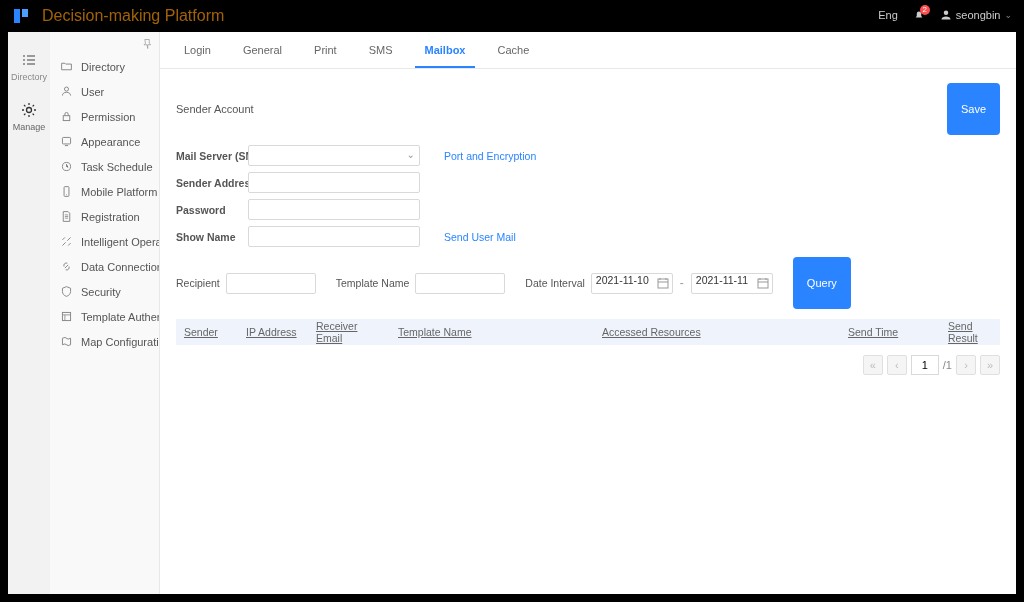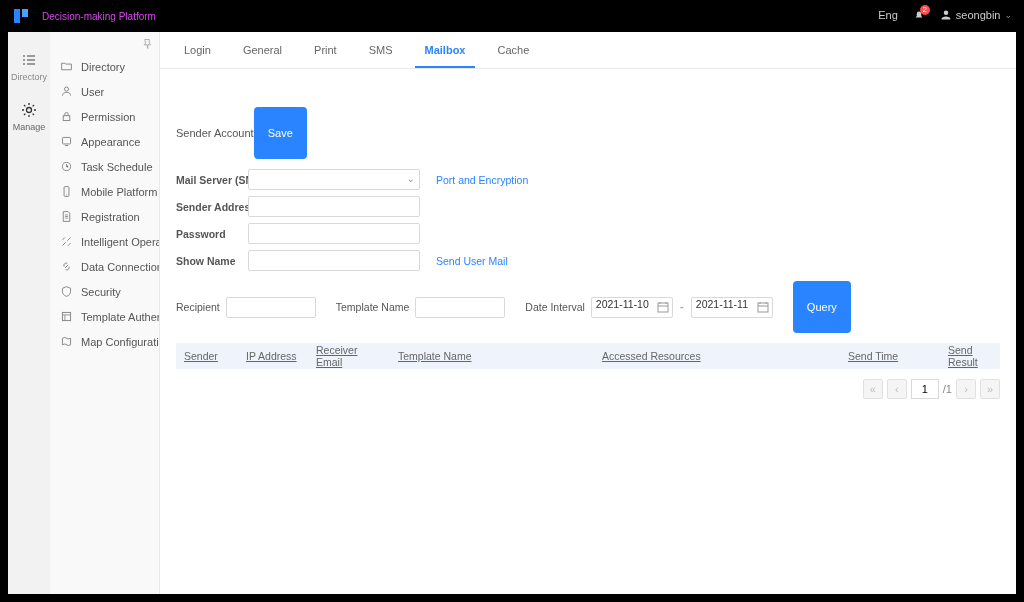--- a/index.html
+++ b/index.html
@@ -2,21 +2,21 @@
 <html><head>
 <meta charset="utf-8">
 <style>
 * { margin: 0; padding: 0; box-sizing: border-box; }
 body { font-family: -apple-system, BlinkMacSystemFont, "Segoe UI", Arial, sans-serif; font-size: 12px; color: #333; background: #fff; }
 .app { width: 1024px; height: 602px; background: #000; position: relative; }
 
 
 .topbar { height: 32px; background: #000; display: flex; align-items: center; padding: 0 12px; color: #fff; }
 .logo { width: 18px; height: 18px; margin-right: 12px; display: flex; align-items: center; }
-.app-title { font-size: 10px; color: #d946ef; flex: 1; }
+.app-title { font-size: 16px; color: #a16207; flex: 1; }
 .top-right { display: flex; align-items: flex-start; gap: 14px; }
 .lang { font-size: 11px; color: #ccc; }
 .bell { position: relative; width: 14px; height: 14px; display: flex; align-items: center; justify-content: center; }
 .bell-badge { position: absolute; top: -4px; right: -4px; background: #ff4d4f; color: #fff; border-radius: 50%; width: 10px; height: 10px; font-size: 8px; line-height: 10px; text-align: center; }
 .user { display: flex; align-items: center; gap: 4px; font-size: 11px; color: #ccc; }
 .user-icon { width: 12px; height: 12px; }
 .chevron { font-size: 9px; color: #888; }
 
 
 .body { position: absolute; top: 32px; left: 8px; right: 8px; bottom: 8px; display: flex; background: #f2f2f2; }
@@ -34,31 +34,31 @@
 .nav-item.active { background: #e6e6e6; font-weight: 600; color: #333; }
 .nav-icon { width: 13px; height: 13px; flex-shrink: 0; }
 
 .main { flex: 1; background: #fff; display: flex; flex-direction: column; overflow: hidden; }
 
 .tabs { display: flex; padding: 0 14px; border-bottom: 1px solid #e8e8e8; }
 .tab { padding: 12px 10px 10px; margin-right: 12px; font-size: 11px; color: #666; cursor: pointer; border-bottom: 2px solid transparent; }
 .tab.active { color: #2a84ff; border-bottom-color: #2a84ff; font-weight: 600; }
 
 .content { padding: 10px 16px; flex: 1; }
-.section-head { display: flex; align-items: center; padding: 4px 0 10px; margin-top: 24px; }
+.section-head { display: flex; align-items: center; justify-content: space-between; padding: 4px 0 10px; }
 .section-label { font-size: 11px; color: #555; }
 .btn { padding: 20px 14px; font-size: 11px; border: none; border-radius: 4px; cursor: pointer; }
 .btn-primary { background: #2a84ff; color: #fff; }
 
 .form-row { display: flex; align-items: center; margin-bottom: 6px; }
 .form-label { width: 72px; font-size: 10.5px; color: #555; white-space: nowrap; }
 .form-label.bold { font-weight: 600; }
 .select { width: 172px; height: 21px; border: 1px solid #d9d9d9; border-radius: 2px; font-size: 11px; padding: 0 18px 0 6px; position: relative; background: #fff; cursor: pointer; }
 .select-arrow { position: absolute; right: 4px; top: 3px; color: #999; font-size: 10px; }
-.link { color: #2a84ff; font-size: 10.5px; margin-left: 16px; cursor: pointer; }
+.link { color: #2a84ff; font-size: 10.5px; margin-left: 24px; cursor: pointer; }
 .input { width: 172px; height: 21px; border: 1px solid #d9d9d9; border-radius: 2px; font-size: 11px; padding: 0 6px; }
 .input-sm { width: 90px; height: 21px; border: 1px solid #d9d9d9; border-radius: 2px; font-size: 11px; padding: 0 4px; }
 
 .query-row { display: flex; align-items: center; gap: 4px; margin-top: 10px; margin-bottom: 10px; }
 .query-label { font-size: 10.5px; color: #555; margin-right: 2px; }
 .date-input { width: 82px; height: 21px; border: 1px solid #d9d9d9; border-radius: 2px; font-size: 10.5px; padding: 0 18px 0 4px; position: relative; background: #fff; }
 .cal-icon { position: absolute; right: 3px; top: 3px; width: 12px; height: 12px; color: #999; }
 .dash { color: #999; margin: 0 3px; }
 .spacer { width: 12px; }
 

